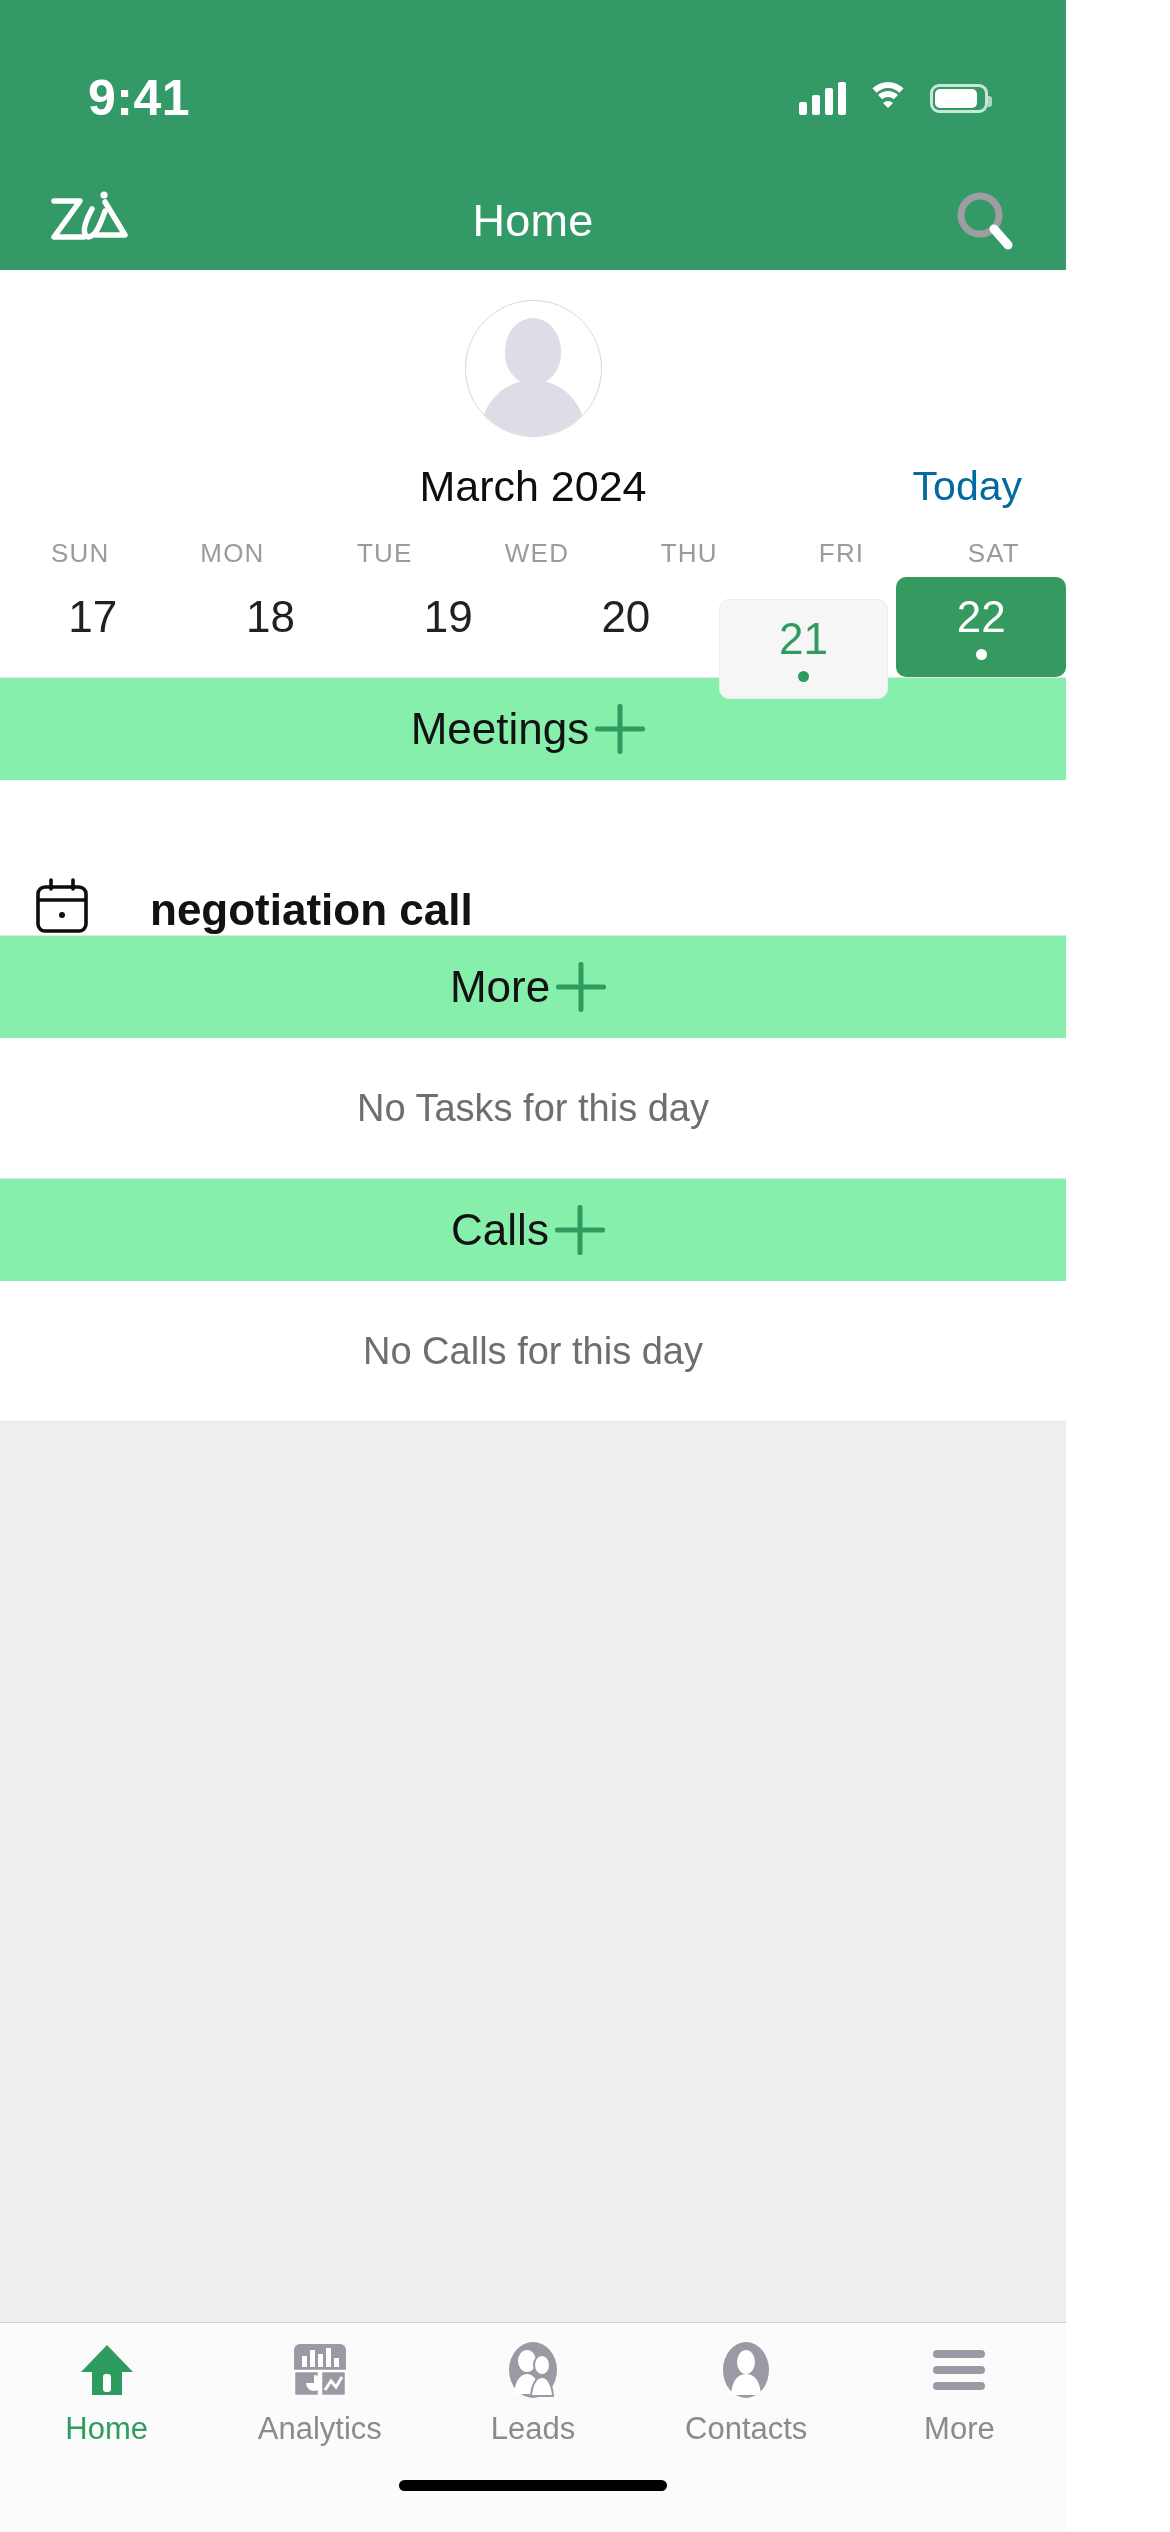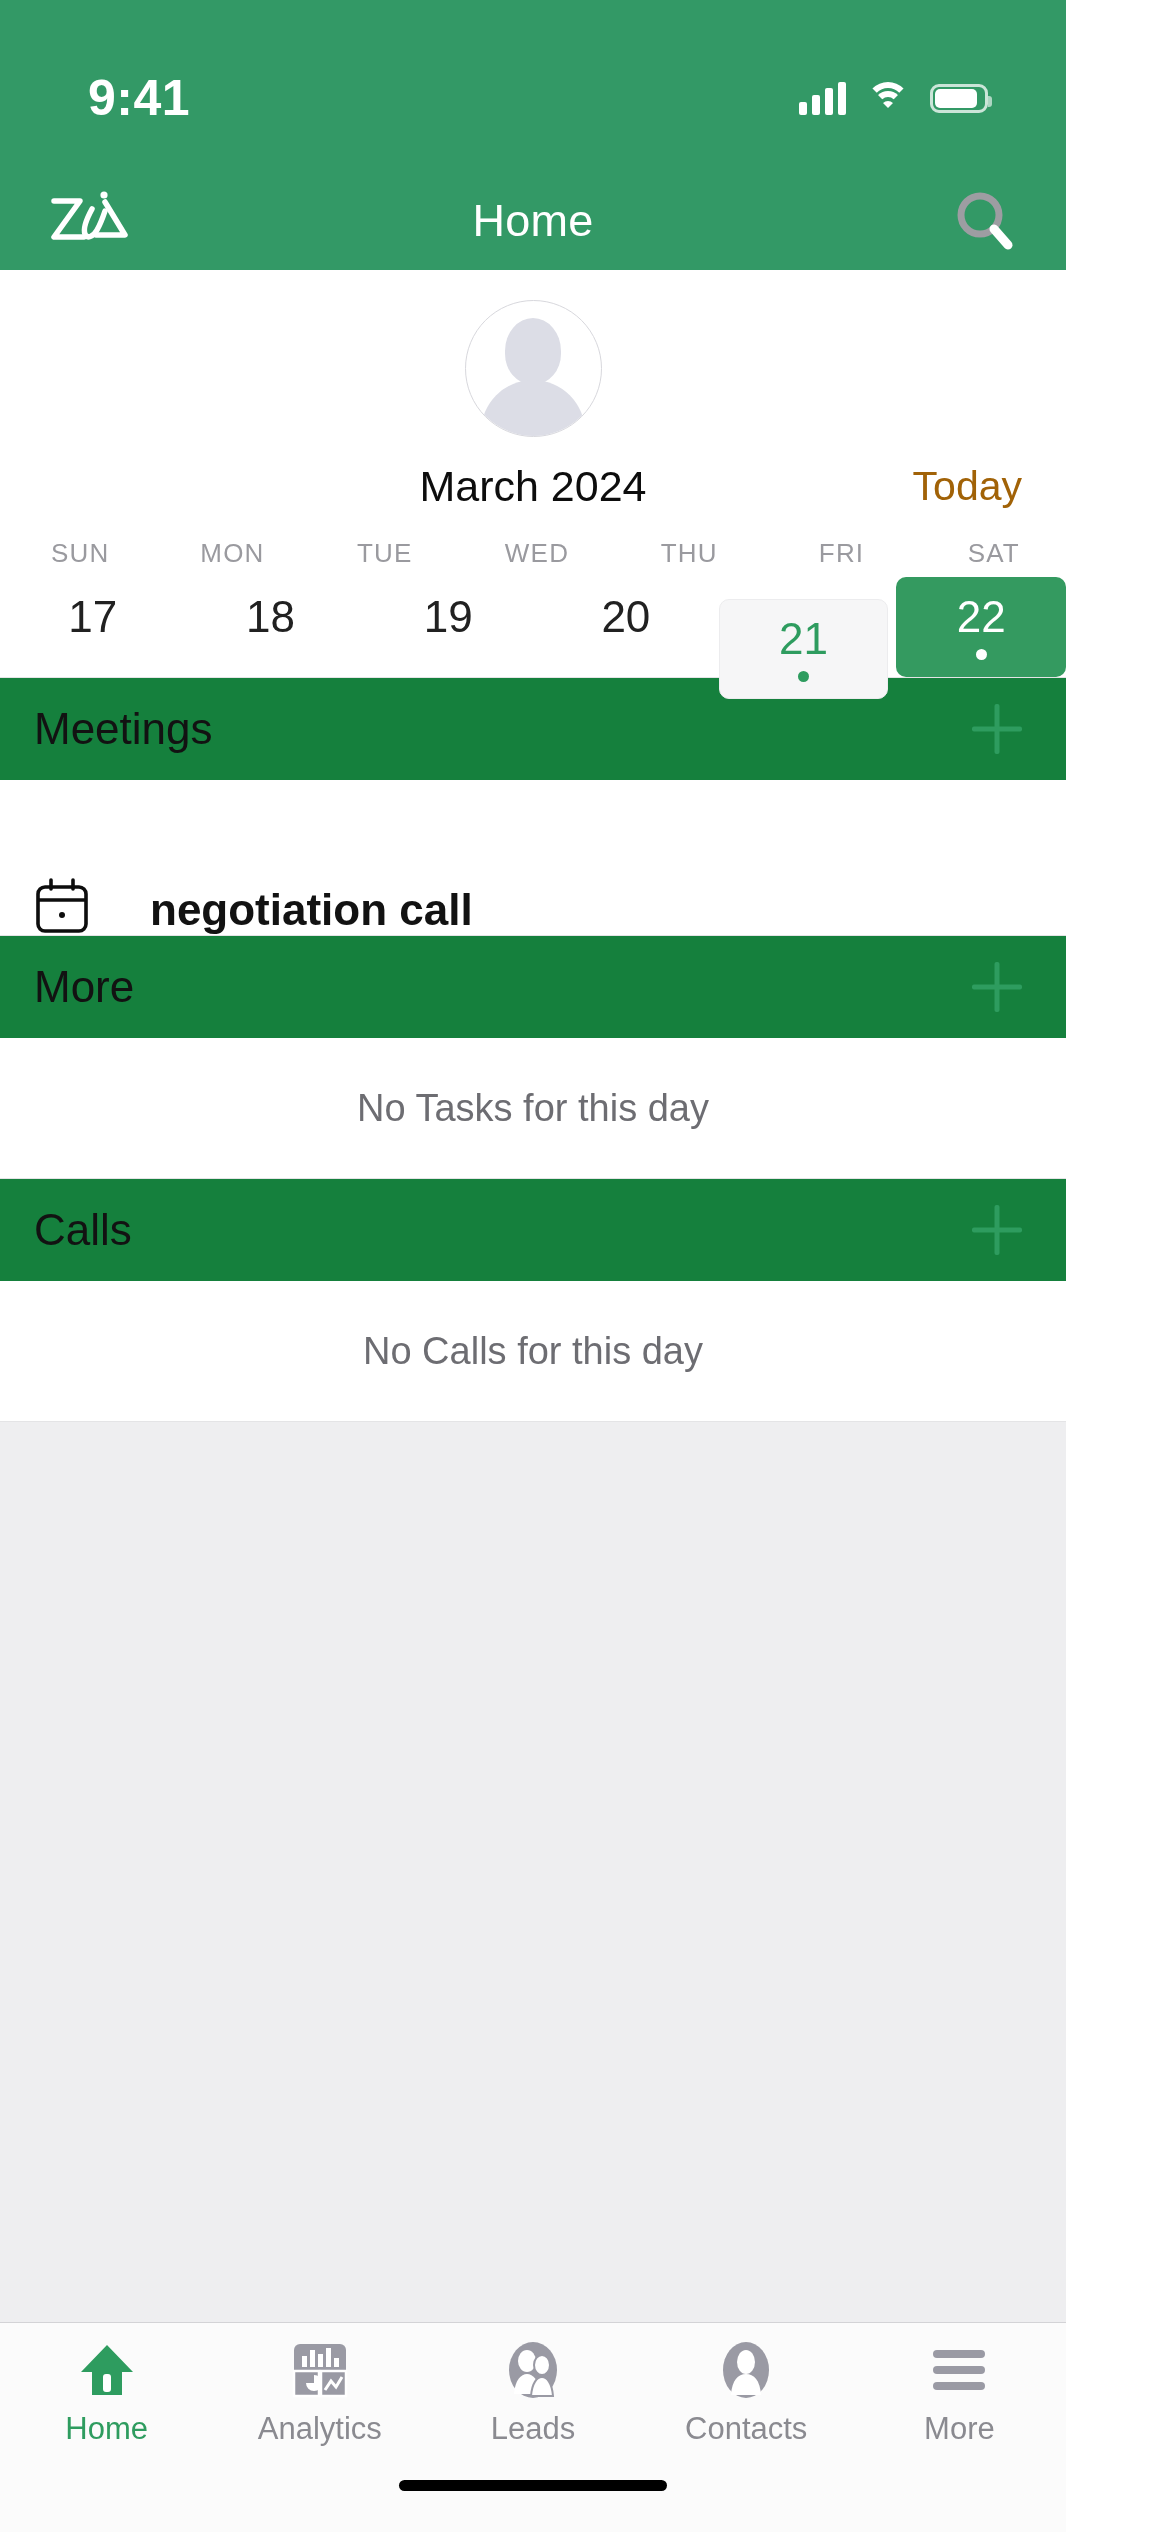--- a/index.html
+++ b/index.html
@@ -51,21 +51,21 @@
     width:137px; height:137px; border-radius:50%;
     background:#ffffff; border:1px solid #d8d8dd; overflow:hidden;
     display:flex; align-items:flex-end; justify-content:center; position:relative;
   }
   .av-head { position:absolute; top:17px; left:50%; transform:translateX(-50%); width:56px; height:66px; border-radius:50% 50% 46% 46%; background:#dcdde6; }
   .av-body { position:absolute; bottom:-14px; left:50%; transform:translateX(-50%); width:104px; height:70px; border-radius:52px 52px 0 0; background:#dcdde6; }
 
   
   .month-row { flex:none; position:relative; height:86px; display:flex; align-items:center; justify-content:center; background:#fff; }
   .month-label { font-size:43px; color:#0d0d0d; font-weight:400; }
-  .today-link { position:absolute; right:44px; top:50%; transform:translateY(-50%); font-size:41px; color:#a16207; }
+  .today-link { position:absolute; right:44px; top:50%; transform:translateY(-50%); font-size:41px; color:#0369a1; }
 
   
   .week { flex:none; background:#ffffff; padding-bottom:0; }
   .dow-row, .date-row { display:flex; }
   .dow-row > div, .date-row > div { flex:1; display:flex; align-items:center; justify-content:center;padding-left:8px; }
   .dow-row { height:48px; }
   .dow { font-size:26px; color:#9a9a9f; letter-spacing:1.2px; }
   .date-row { height:100px; align-items:stretch; }
   .date-cell { position:relative; }
   .date-box {
@@ -77,22 +77,22 @@
   .date-box .dot { width:11px; height:11px; border-radius:50%; background:transparent; }
   .date-cell.today .date-box { background:#f6f6f7; border:1px solid #ececee;margin-top:44px; }
   .date-cell.today .num { color:#2e9c5f; }
   .date-cell.today .dot { background:#2e9c5f; }
   .date-cell.selected .date-box { background:#349a60; }
   .date-cell.selected .num { color:#ffffff; }
   .date-cell.selected .dot { background:#ffffff; }
 
   
   .section-header {
-    height:103px; background:#15803d;
-    display:flex; align-items:center; justify-content:space-between;
+    height:103px; background:#86efac;
+    display:flex; align-items:center; justify-content:center;
     padding:0 38px 0 34px; flex:none;
     border-top:1px solid #e4e4e6;
   }
   .section-title { font-size:44px; color:#121212; }
   .plus-btn { width:62px; height:62px; position:relative; }
   .plus-btn:before, .plus-btn:after { content:""; position:absolute; background:#2e9c5f; border-radius:2px; }
   .plus-btn:before { left:50%; top:6px; transform:translateX(-50%); width:5px; height:50px; }
   .plus-btn:after { top:50%; left:6px; transform:translateY(-50%); height:5px; width:50px; }
 
   .list-body { background:#ffffff; flex:none; }

